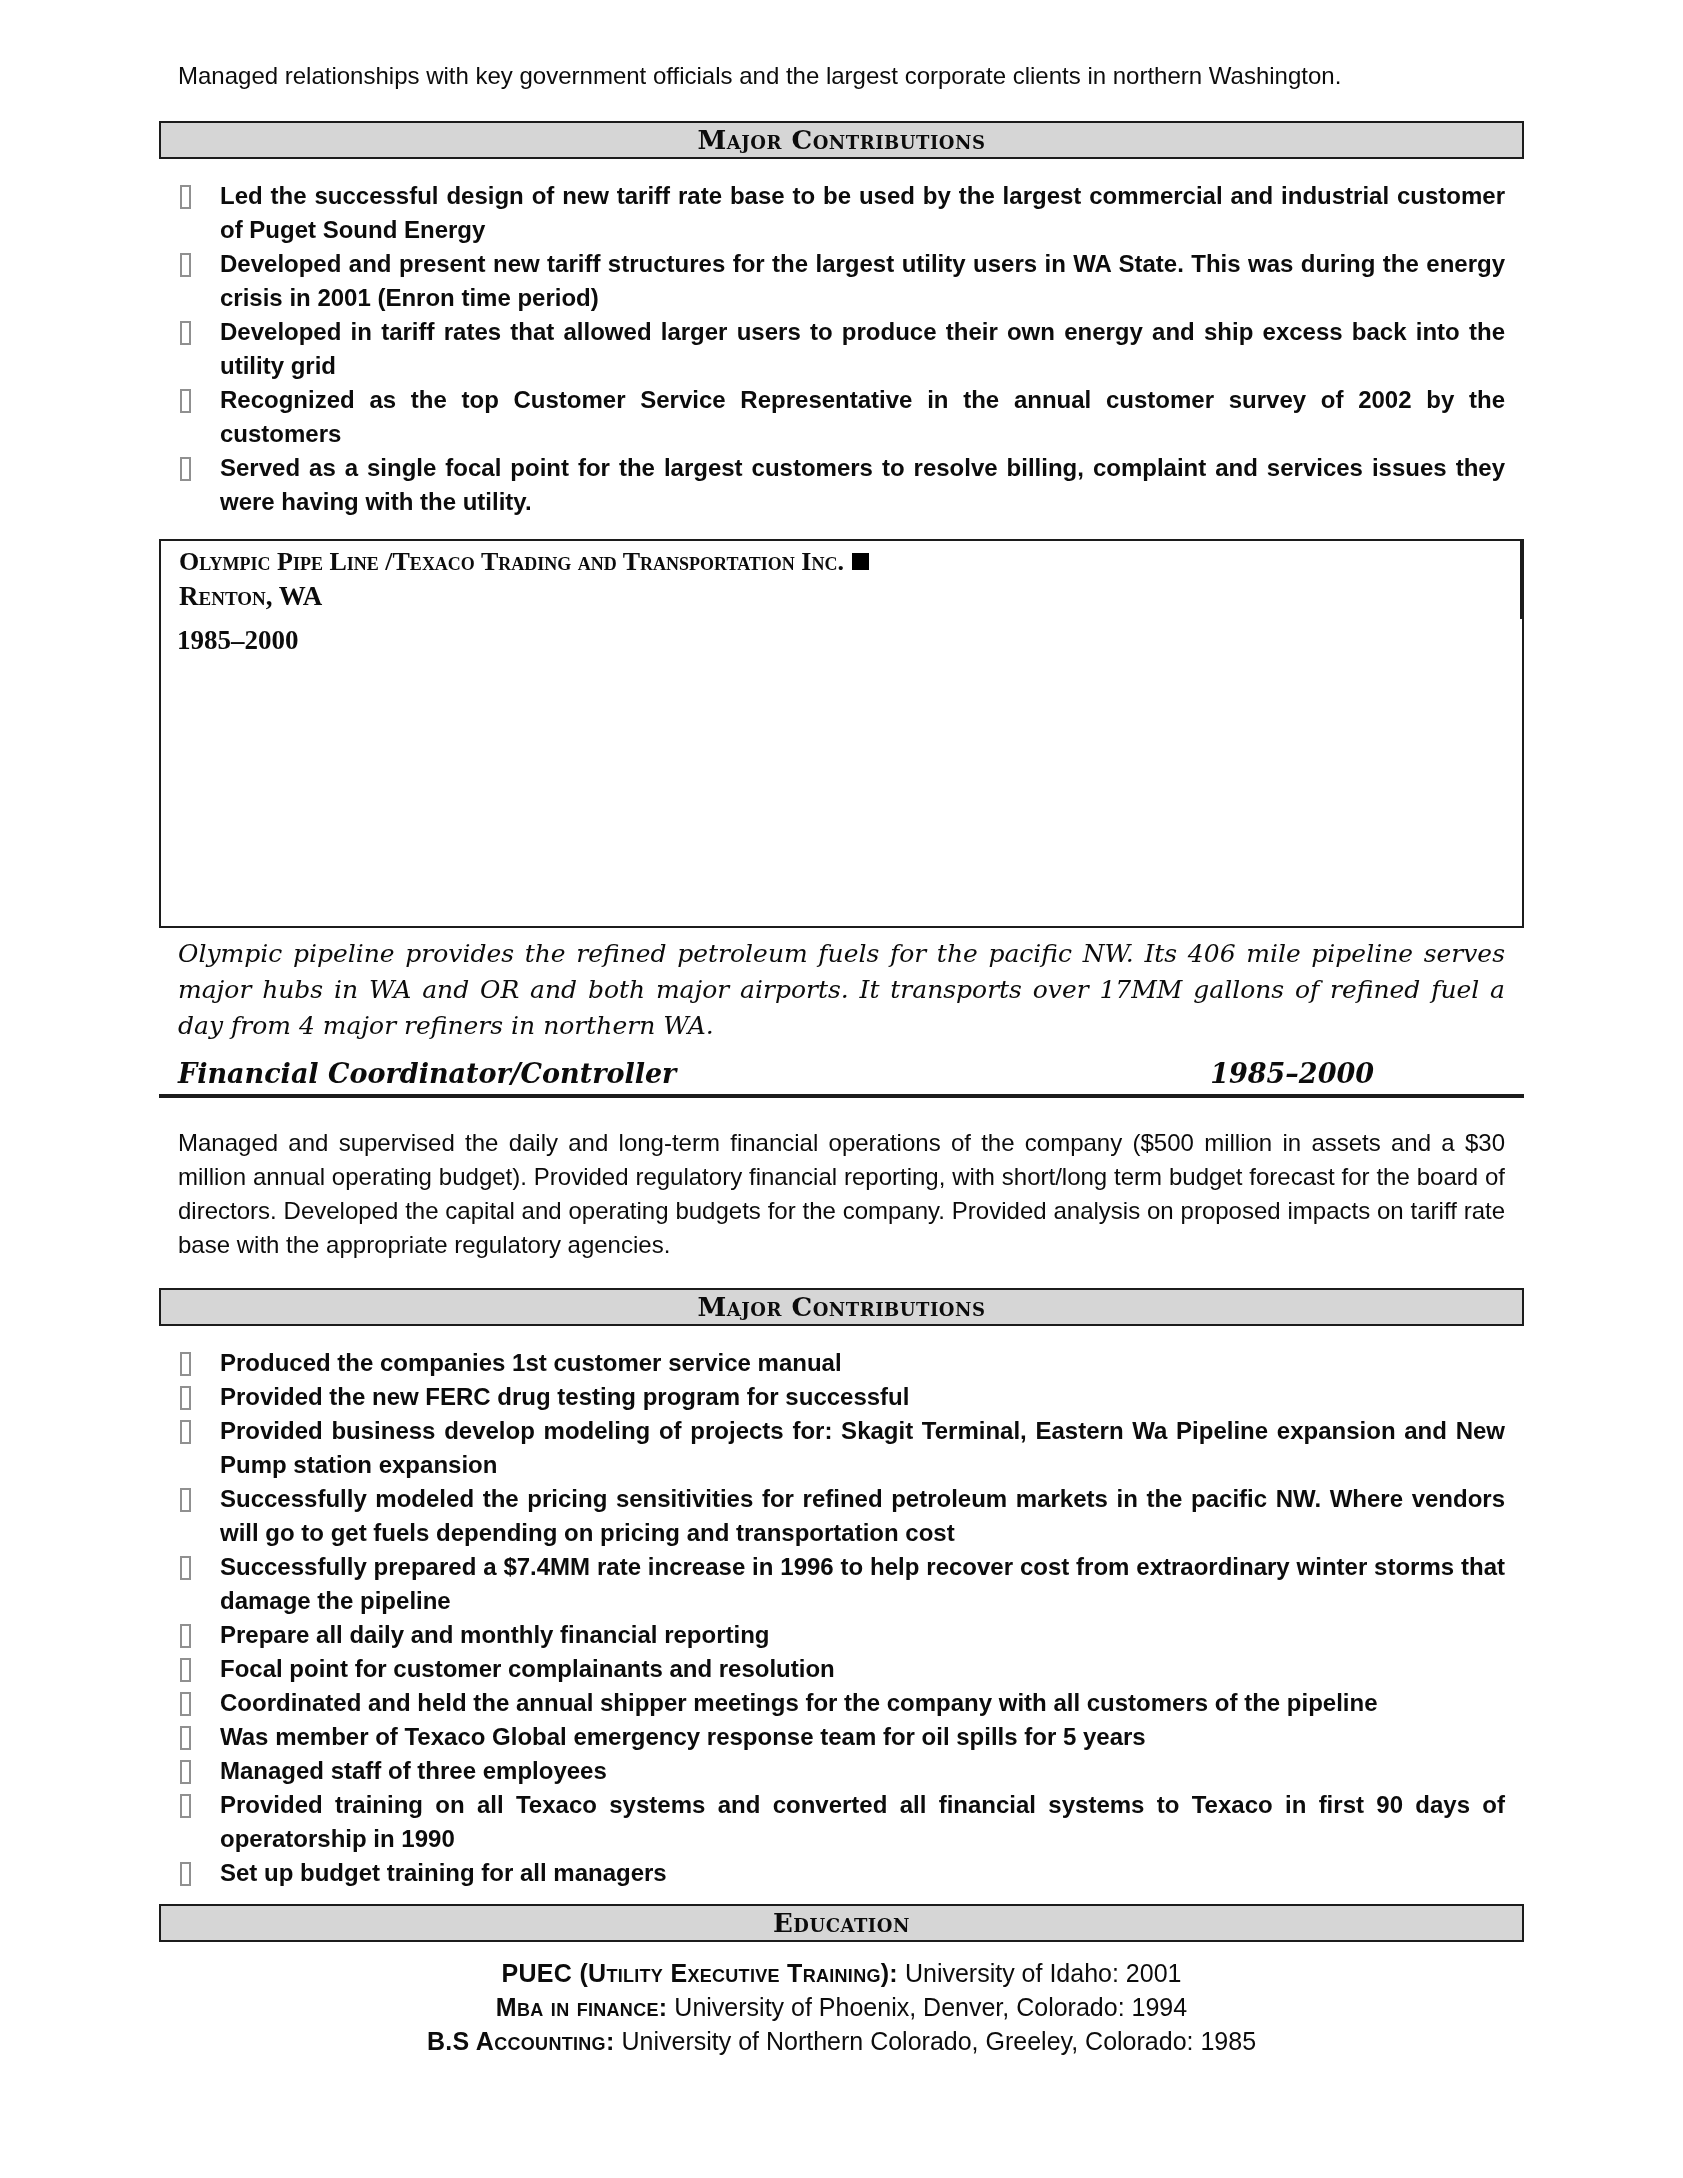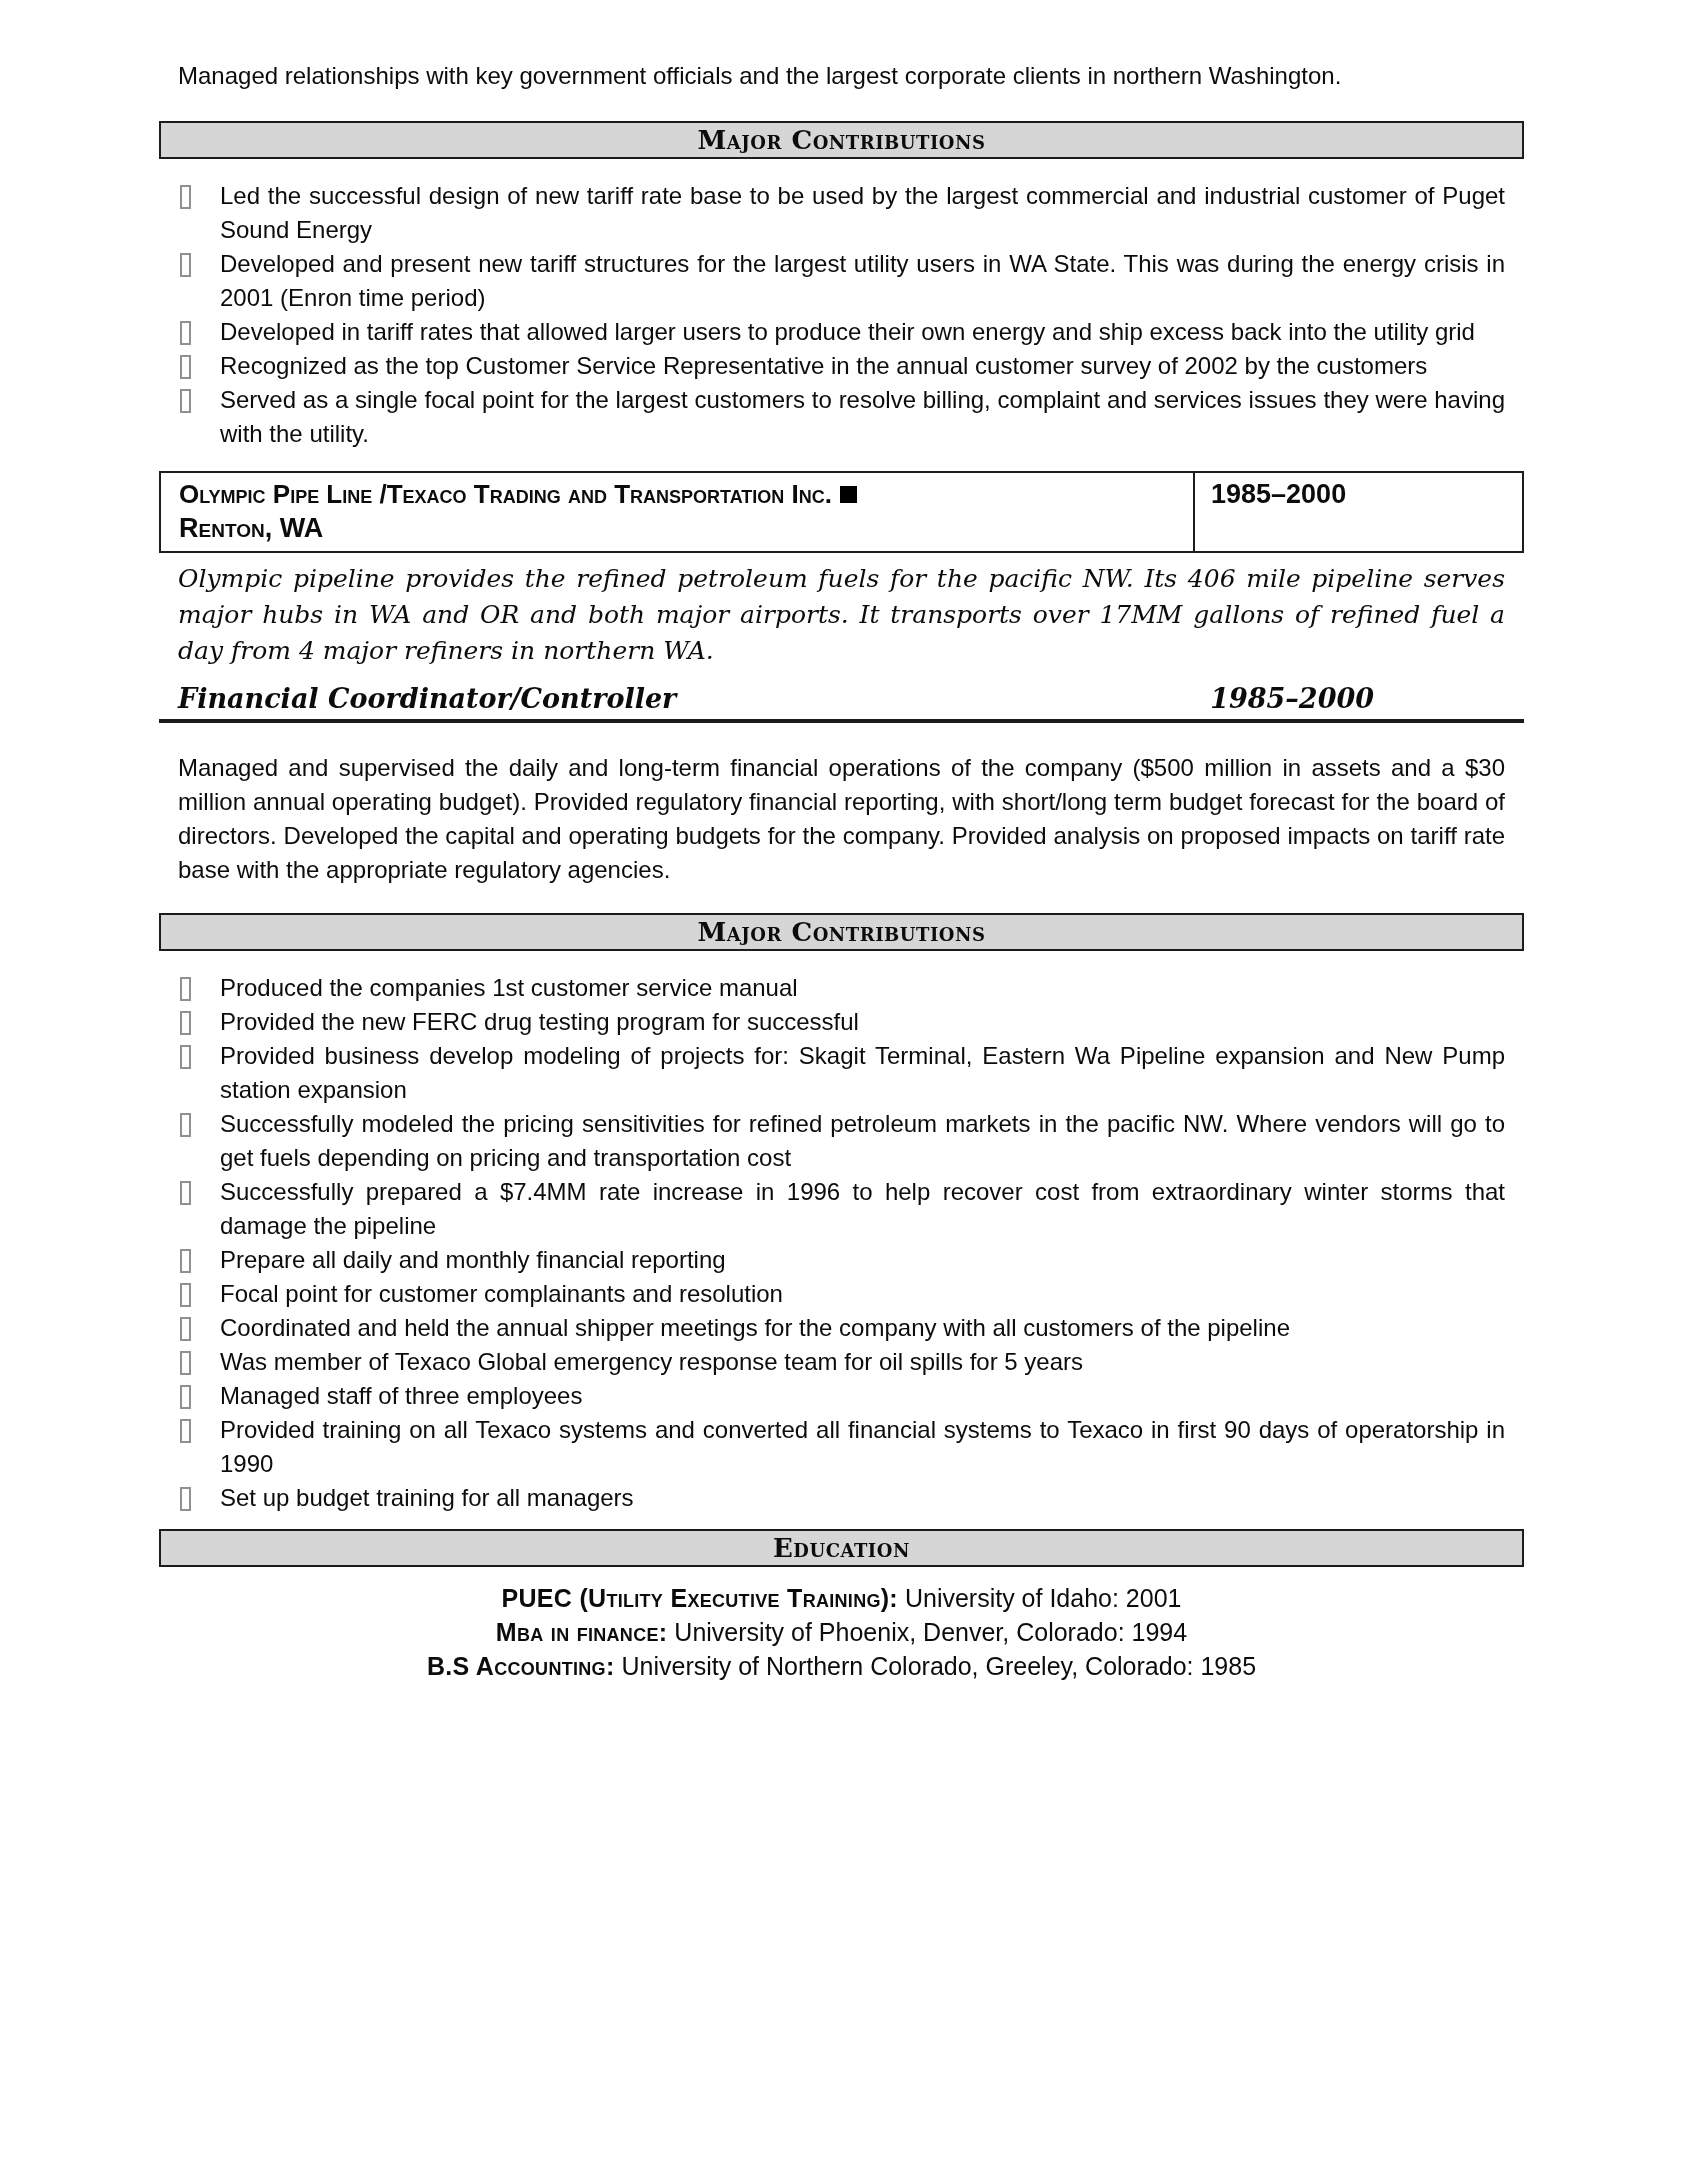--- a/index.html
+++ b/index.html
@@ -33,33 +33,35 @@
   ul.bullets{
     list-style:none;
     margin:20px 0 0 0;
     padding:0;
   }
   ul.bullets li{
     position:relative;
     padding-left:42px;
     font-size:24px;line-height:34px;
     text-align:justify;
+    font-weight:bold;
   }
   .tofu{
     position:absolute;
     left:2px;top:6px;
     width:7px;height:20px;
     border:2px solid #909090;
     background:transparent;
   }
   .employer-table{
     display:flex;
     margin:20px -19px 0 -19px;
     border:2px solid #1c1c1c;
-    font-family:Liberation Sans, sans-serif;
+    font-family:Liberation Serif, serif;
+    flex-direction:column;
   }
   .emp-cell-main{
     flex:1 1 auto;
     border-right:2px solid #1c1c1c;
     padding:4px 16px 6px 18px;
   }
   .emp-cell-dates{
     flex:0 0 297px;
     padding:4px 14px 6px 16px;
   }

